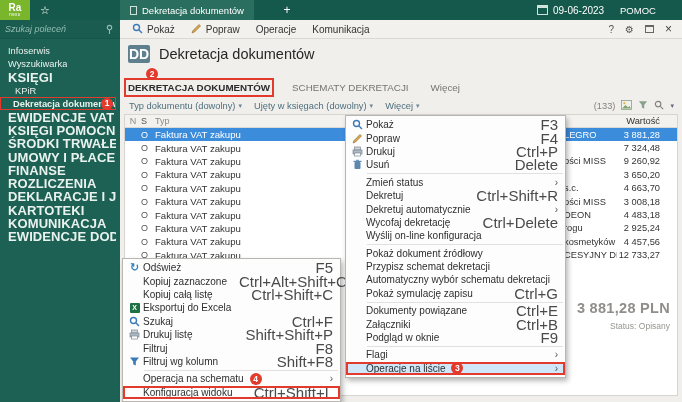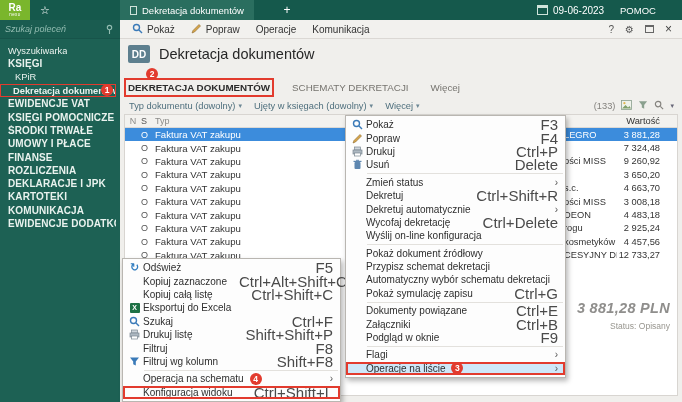--- a/index.html
+++ b/index.html
@@ -21,35 +21,35 @@
 
 
 .sidebar{position:absolute;left:0;top:20px;width:120px;height:382px;background:#1d6154;color:#e9f2ee;}
 .side-search{height:19px;display:flex;align-items:center;padding:0 5px;border-bottom:1px solid #17544a;background:#1a5c50;}
 .side-search input{flex:1;min-width:0;background:transparent;border:none;outline:none;color:#e9f2ee;font-style:italic;font-size:9px;font-family:inherit;}
 .side-search input::placeholder{color:#93bcb1;}
 .pin{flex:0 0 11px;display:flex;}
 .side-items{padding-top:5px;}
 .side-item{position:relative;height:13.3px;display:flex;align-items:center;padding-left:8px;font-size:9.3px;width:116px;}
 .side-item .lbl{white-space:nowrap;overflow:hidden;}
-.side-item.group{font-weight:bold;font-size:10px;letter-spacing:.1px;}
+.side-item.group{font-weight:bold;font-size:13px;letter-spacing:.1px;}
 .side-item.subitem{padding-left:15px;}
 .side-item.active{font-weight:bold;outline:1.5px solid #e23b2e;outline-offset:-1px;padding-left:13px;}
 .side-item .ann-circle{position:absolute;right:3px;top:0.5px;margin:0;}
 
 
 .menubar{position:absolute;left:120px;top:20px;width:562px;height:19px;background:#f2f1ee;border-bottom:1px solid #dbd8d4;display:flex;align-items:center;font-size:10px;color:#333;padding:0 4px;}
 .mitem{display:flex;align-items:center;gap:4px;padding:0 8px;height:100%;}
 .mb-right{margin-left:auto;display:flex;align-items:center;gap:11px;padding-right:6px;color:#555;font-size:10px;}
 .win-ic{width:9px;height:8px;border:1px solid #666;border-top:2px solid #666;display:inline-block;}
 .close-x{font-size:12px;color:#444;}
 
 
 .hdr{position:absolute;left:128px;top:45px;display:flex;align-items:center;gap:9px;}
-.dd-badge{width:22px;height:18px;background:#5d7f8e;color:#fff;font-size:10px;font-weight:bold;display:flex;align-items:center;justify-content:center;border-radius:2px;}
+.dd-badge{width:22px;height:18px;background:#5d7f8e;color:#fff;font-size:14px;font-weight:bold;display:flex;align-items:center;justify-content:center;border-radius:2px;}
 .hdr .title{font-size:14.5px;color:#262626;}
 .tabs{position:absolute;left:128px;top:79px;display:flex;gap:22px;align-items:center;height:17px;font-size:9.8px;color:#76746f;}
 .tab{position:relative;display:flex;align-items:center;white-space:nowrap;}
 .tab.active{color:#2b2b2b;font-weight:bold;outline:2px solid #e23b2e;outline-offset:2px;}
 .tab .ann-circle{position:absolute;left:18px;top:-14px;margin:0;}
 
 
 .filterbar{position:absolute;left:124px;top:98px;width:554px;height:15px;display:flex;align-items:center;font-size:9.3px;color:#4e6f7d;}
 .filter-item{display:flex;align-items:center;gap:3px;padding:0 7px 0 5px;white-space:nowrap;}
 .filter-item .chev{font-size:7px;color:#6c8794;}
@@ -66,21 +66,21 @@
 .c-n{width:16px;flex:0 0 16px;text-align:center;}
 .c-s{width:14px;flex:0 0 14px;color:#555;font-size:9px;}
 .c-typ{width:130px;flex:0 0 130px;white-space:nowrap;overflow:hidden;}
 .c-spacer{flex:1;}
 .c-kontr{width:53px;flex:0 0 53px;white-space:nowrap;overflow:hidden;font-size:9.3px;color:#333;}
 .c-wart{width:43px;flex:0 0 43px;text-align:right;white-space:nowrap;font-size:9.3px;color:#333;}
 .c-gutter{width:17px;flex:0 0 17px;}
 
 
 .summary{position:absolute;left:470px;top:300px;width:200px;text-align:right;color:#8f8e8c;}
-.sum-total{font-size:14.5px;font-weight:bold;letter-spacing:.3px;font-style:italic;}
+.sum-total{font-size:14.5px;font-weight:bold;letter-spacing:.3px;}
 .sum-status{font-size:8.5px;margin-top:5px;color:#98968f;}
 
 
 .menu{position:absolute;background:#fdfdfd;border:1px solid #b9b6b1;box-shadow:2px 3px 5px rgba(0,0,0,.28);padding:2px 0;z-index:20;}
 .menu-item{display:flex;align-items:center;height:13.4px;padding:0 7px 0 3px;font-size:10px;color:#2e2e2e;position:relative;}
 .menu-item .icn{width:17px;flex:0 0 17px;display:flex;align-items:center;justify-content:center;}
 .menu-item .label{white-space:nowrap;}
 .menu-item .shortcut{margin-left:auto;font-size:15px;color:#4a4a4a;padding-left:12px;white-space:nowrap;}
 .menu-item .subarrow{margin-left:auto;font-size:10px;color:#555;}
 .menu-sep{height:1px;background:#e3e1dd;margin:1.5px 2px 1.5px 21px;}
@@ -117,20 +117,23 @@
     <div class="side-search">
       <input type="text" placeholder="Szukaj poleceń" style="">
       <span class="pin">
         <svg width="11" height="11" viewBox="0 0 11 11">
             <circle cx="5.5" cy="3.6" r="2.2" fill="none" stroke="#93bcb1" stroke-width="1.1"></circle>
             <line x1="5.5" y1="5.8" x2="5.5" y2="10" stroke="#93bcb1" stroke-width="1.1"></line>
           </svg>
       </span>
     </div>
     <div class="side-items" id="sidebar-items">
+        <div class="side-item item">
+          <span class="lbl">Infoserwis</span>
+        </div>
         <div class="side-item item">
           <span class="lbl">Wyszukiwarka</span>
         </div>
         <div class="side-item group">
           <span class="lbl">KSIĘGI</span>
         </div>
         <div class="side-item subitem">
           <span class="lbl">KPiR</span>
         </div>
         <div class="side-item subitem active">

